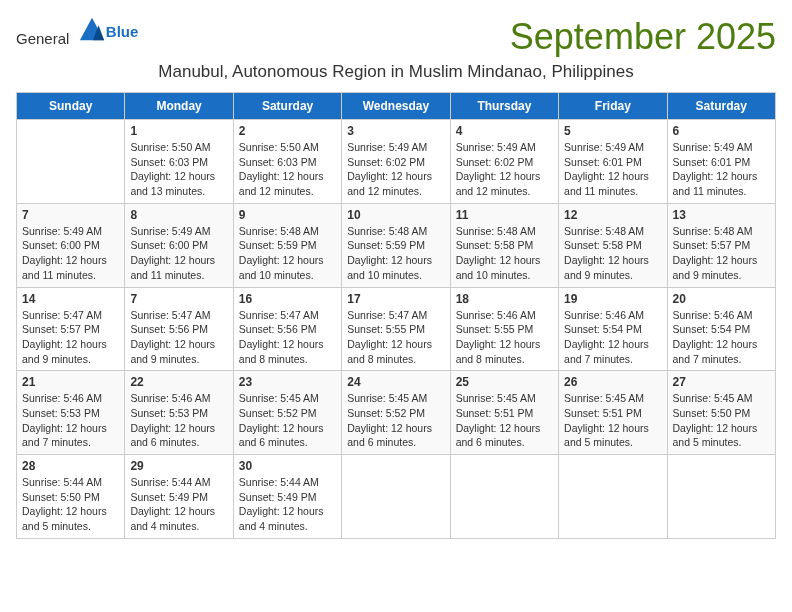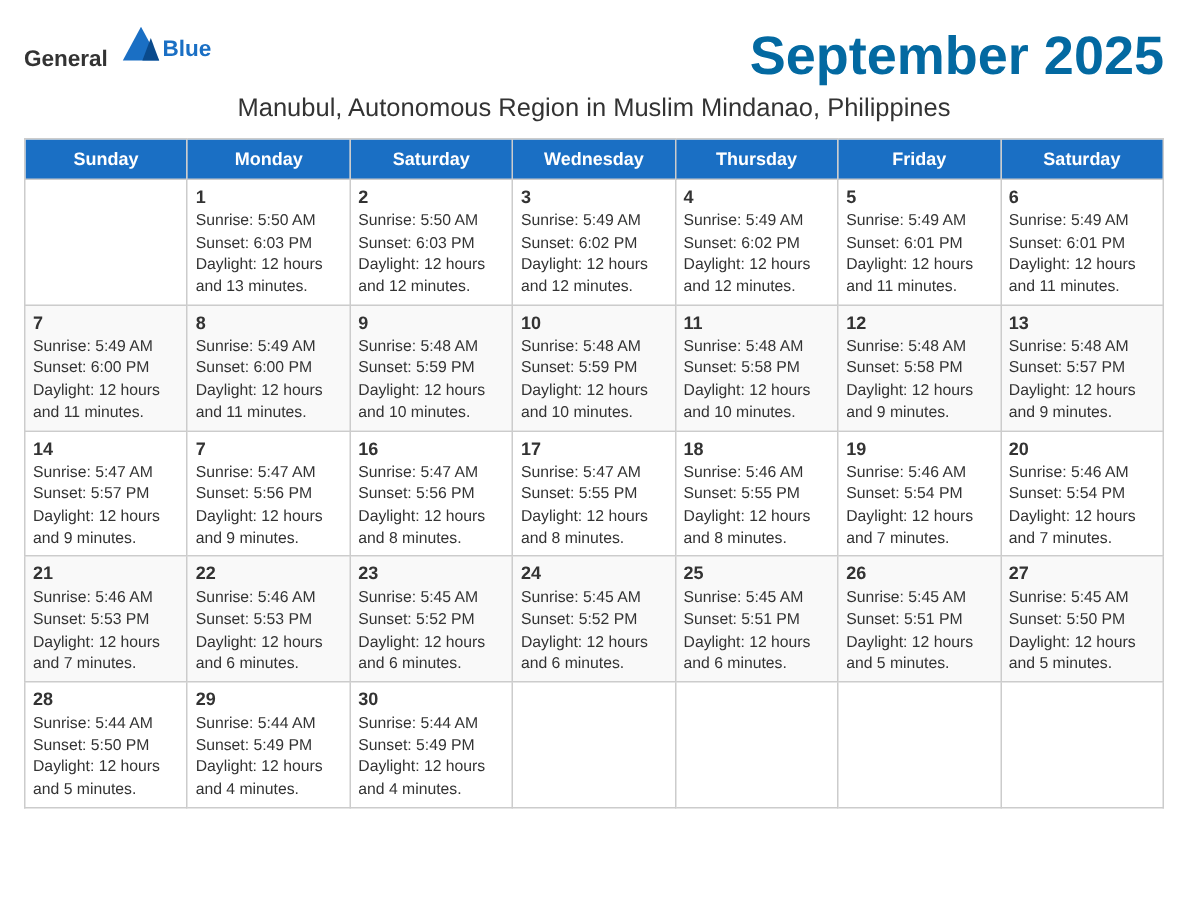--- a/index.html
+++ b/index.html
@@ -15,38 +15,38 @@
       align-items: flex-start;
       justify-content: space-between;
       margin-bottom: 4px;
     }
     .logo-container {
       display: flex;
       align-items: center;
     }
     .logo-text-general {
       font-size: 15px;
-      font-weight: bold;
+      font-weight: normal;
       color: #333;
     }
     .logo-text-blue {
       font-size: 15px;
       font-weight: bold;
       color: #1a6fc4;
       text-align: right;
     }
     .logo-icon {
       width: 28px;
       height: 28px;
       margin-left: 4px;
     }
     .month-title {
       font-size: 36px;
-      font-weight: bold;
-      color: #0369a1;
+      font-weight: normal;
+      color: #4d7c0f;
       text-align: right;
     }
     .subtitle {
       text-align: center;
       font-size: 17px;
       color: #333;
       margin-bottom: 10px;
     }
     .calendar {
       width: 100%;

